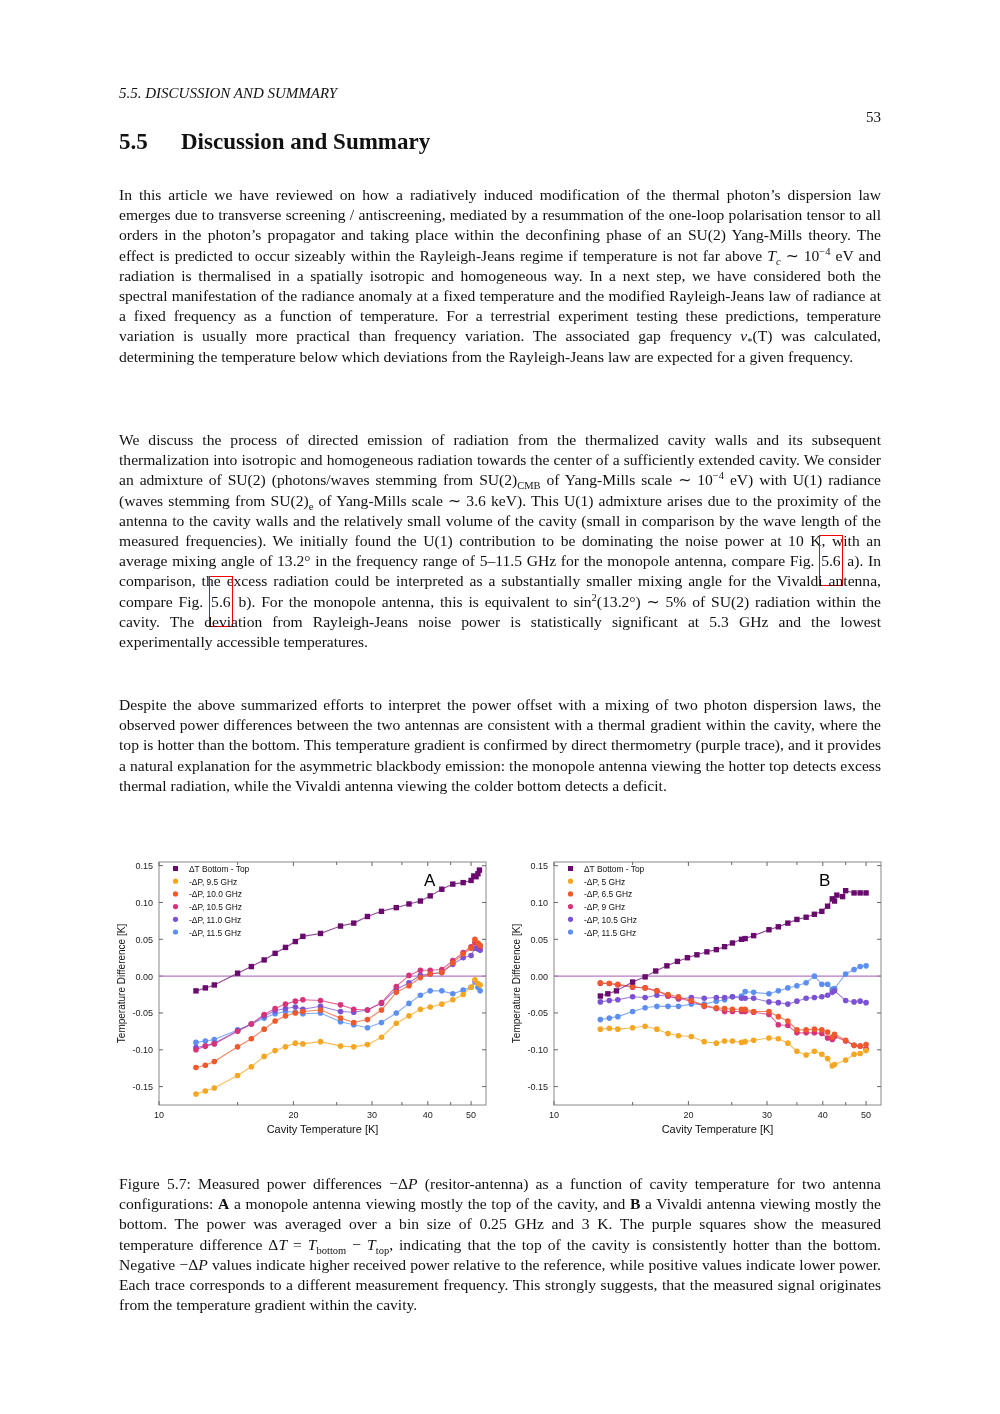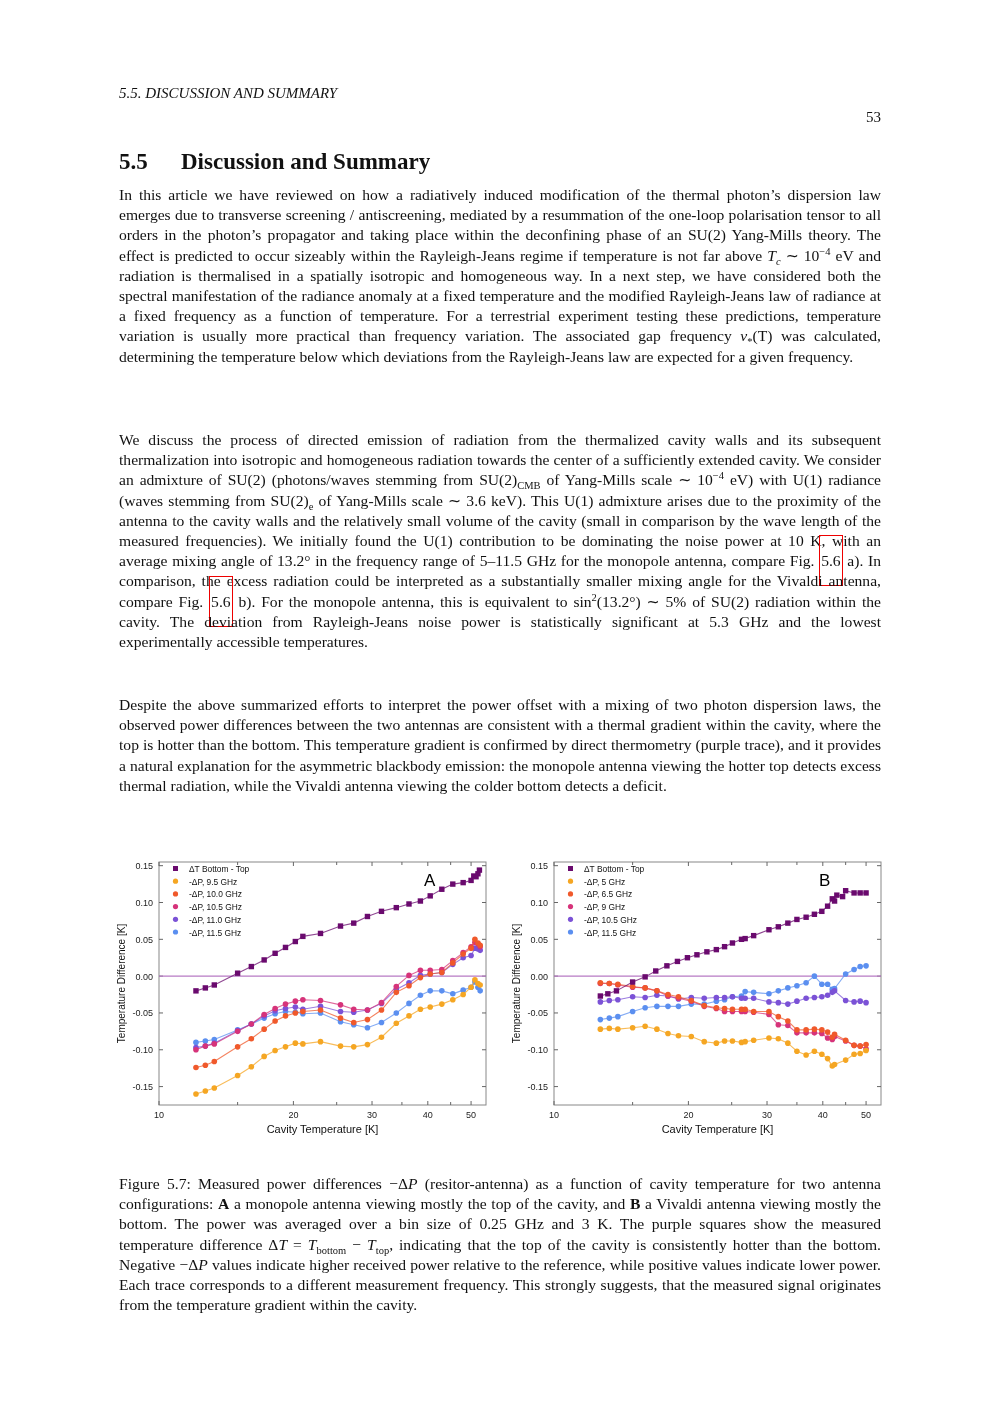--- a/index.html
+++ b/index.html
@@ -1,20 +1,20 @@
 <!DOCTYPE html>
 <html><head>
 <meta charset="utf-8">
 <style>
   html, body { margin:0; padding:0; background:#fff; }
   body { width:1000px; height:1414px; position:relative; font-family:"DejaVu Serif", "Liberation Serif", serif; color:#111; }
   .page { position:absolute; left:0; top:12px; width:1000px; height:1414px; }
   .running-head { position:absolute; left:119px; top:73px; width:762px; font-size:15px; font-style:italic; font-family:"Liberation Serif", serif; }
   .running-head .pn { position:absolute; right:0; top:0; font-style:normal;margin-top:24px; }
-  .section-title { position:absolute; left:119px; top:117px; font-size:23px; font-weight:bold; font-family:"Liberation Serif", serif;margin-top:20px; }
+  .section-title { position:absolute; left:119px; top:117px; font-size:23px; font-weight:bold; font-family:"Liberation Serif", serif; }
   .section-title .num { display:inline-block; width:62px; }
   .para { position:absolute; left:119px; width:762px; font-size:15.6px; line-height:20.2px; text-align:justify; font-family:Liberation Serif, serif; hyphens:manual; }
   .p1 { top:173px; }
   .p2 { top:418px; }
   .p3 { top:683px; }
   .ref { border:1.2px solid #e00; padding:16px 1px; }
   sup, sub { font-size:10.5px; line-height:0; }
   .fig { position:absolute; top:842px; }
   .figA { left:112px; }
   .figB { left:507px; }

